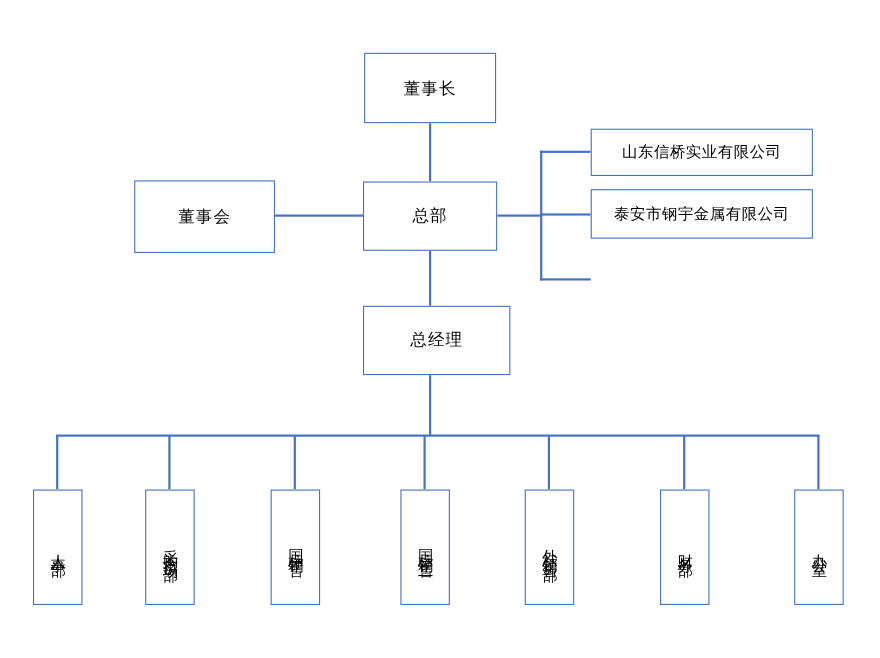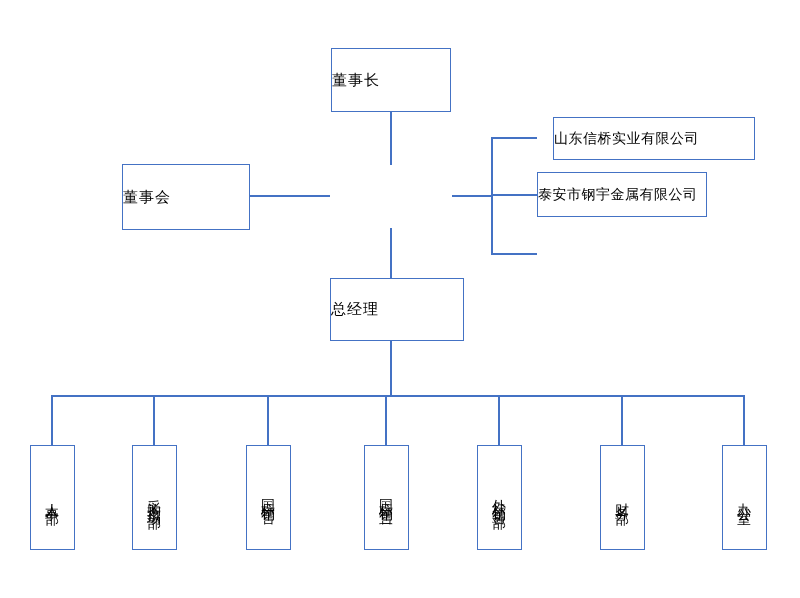--- a/index.html
+++ b/index.html
@@ -15,21 +15,21 @@
     background: #ffffff;
     overflow: hidden;
   }
   .node {
     position: absolute;
     box-sizing: border-box;
     border: 1.5px solid var(--accent, #4472c4);
     background: #ffffff;
     display: flex;
     align-items: center;
-    justify-content: flex-start;
+    justify-content: center;
     text-align: center;
   }
   .node.big { font-size: 15px; letter-spacing: 1px; }
   .node.company { font-size: 14px; letter-spacing: 0.5px; }
   .dept {
     position: absolute;
     box-sizing: border-box;
     border: 1.5px solid var(--accent, #4472c4);
     background: #ffffff;
     display: flex;
@@ -69,30 +69,33 @@
   <div class="line" style="left:743px;top:396px;width:2px;height:49px;"></div>
 
   <div class="node big" style="left:331px;top:48px;width:120px;height:64px;">
     <span>董事长</span>
   </div>
 
   <div class="node big" style="left:122px;top:164px;width:128px;height:66px;">
     <span>董事会</span>
   </div>
 
+  <div class="node big" style="left:330px;top:165px;width:122px;height:63px;">
+    <span>总部</span>
+  </div>
 
   <div class="node big" style="left:330px;top:278px;width:134px;height:63px;">
     <span>总经理</span>
   </div>
 
-  <div class="node company" style="left:537px;top:117px;width:202px;height:43px;margin-left:16px;">
+  <div class="node company" style="left:537px;top:117px;width:202px;height:43px;">
     <span>山东信桥实业有限公司</span>
   </div>
 
-  <div class="node company" style="left:537px;top:172px;width:170px;height:45px;font-family:Liberation Mono, monospace;">
+  <div class="node company" style="left:537px;top:172px;width:202px;height:45px;font-family:Liberation Mono, monospace;">
     <span>泰安市钢宇金属有限公司</span>
   </div>
 
 
   <div class="dept" style="left:30px;top:445px;width:45px;height:105px;">
     <span>人事部</span>
   </div>
 
   <div class="dept" style="left:132px;top:445px;width:45px;height:105px;">
     <span>采购市场部</span>

